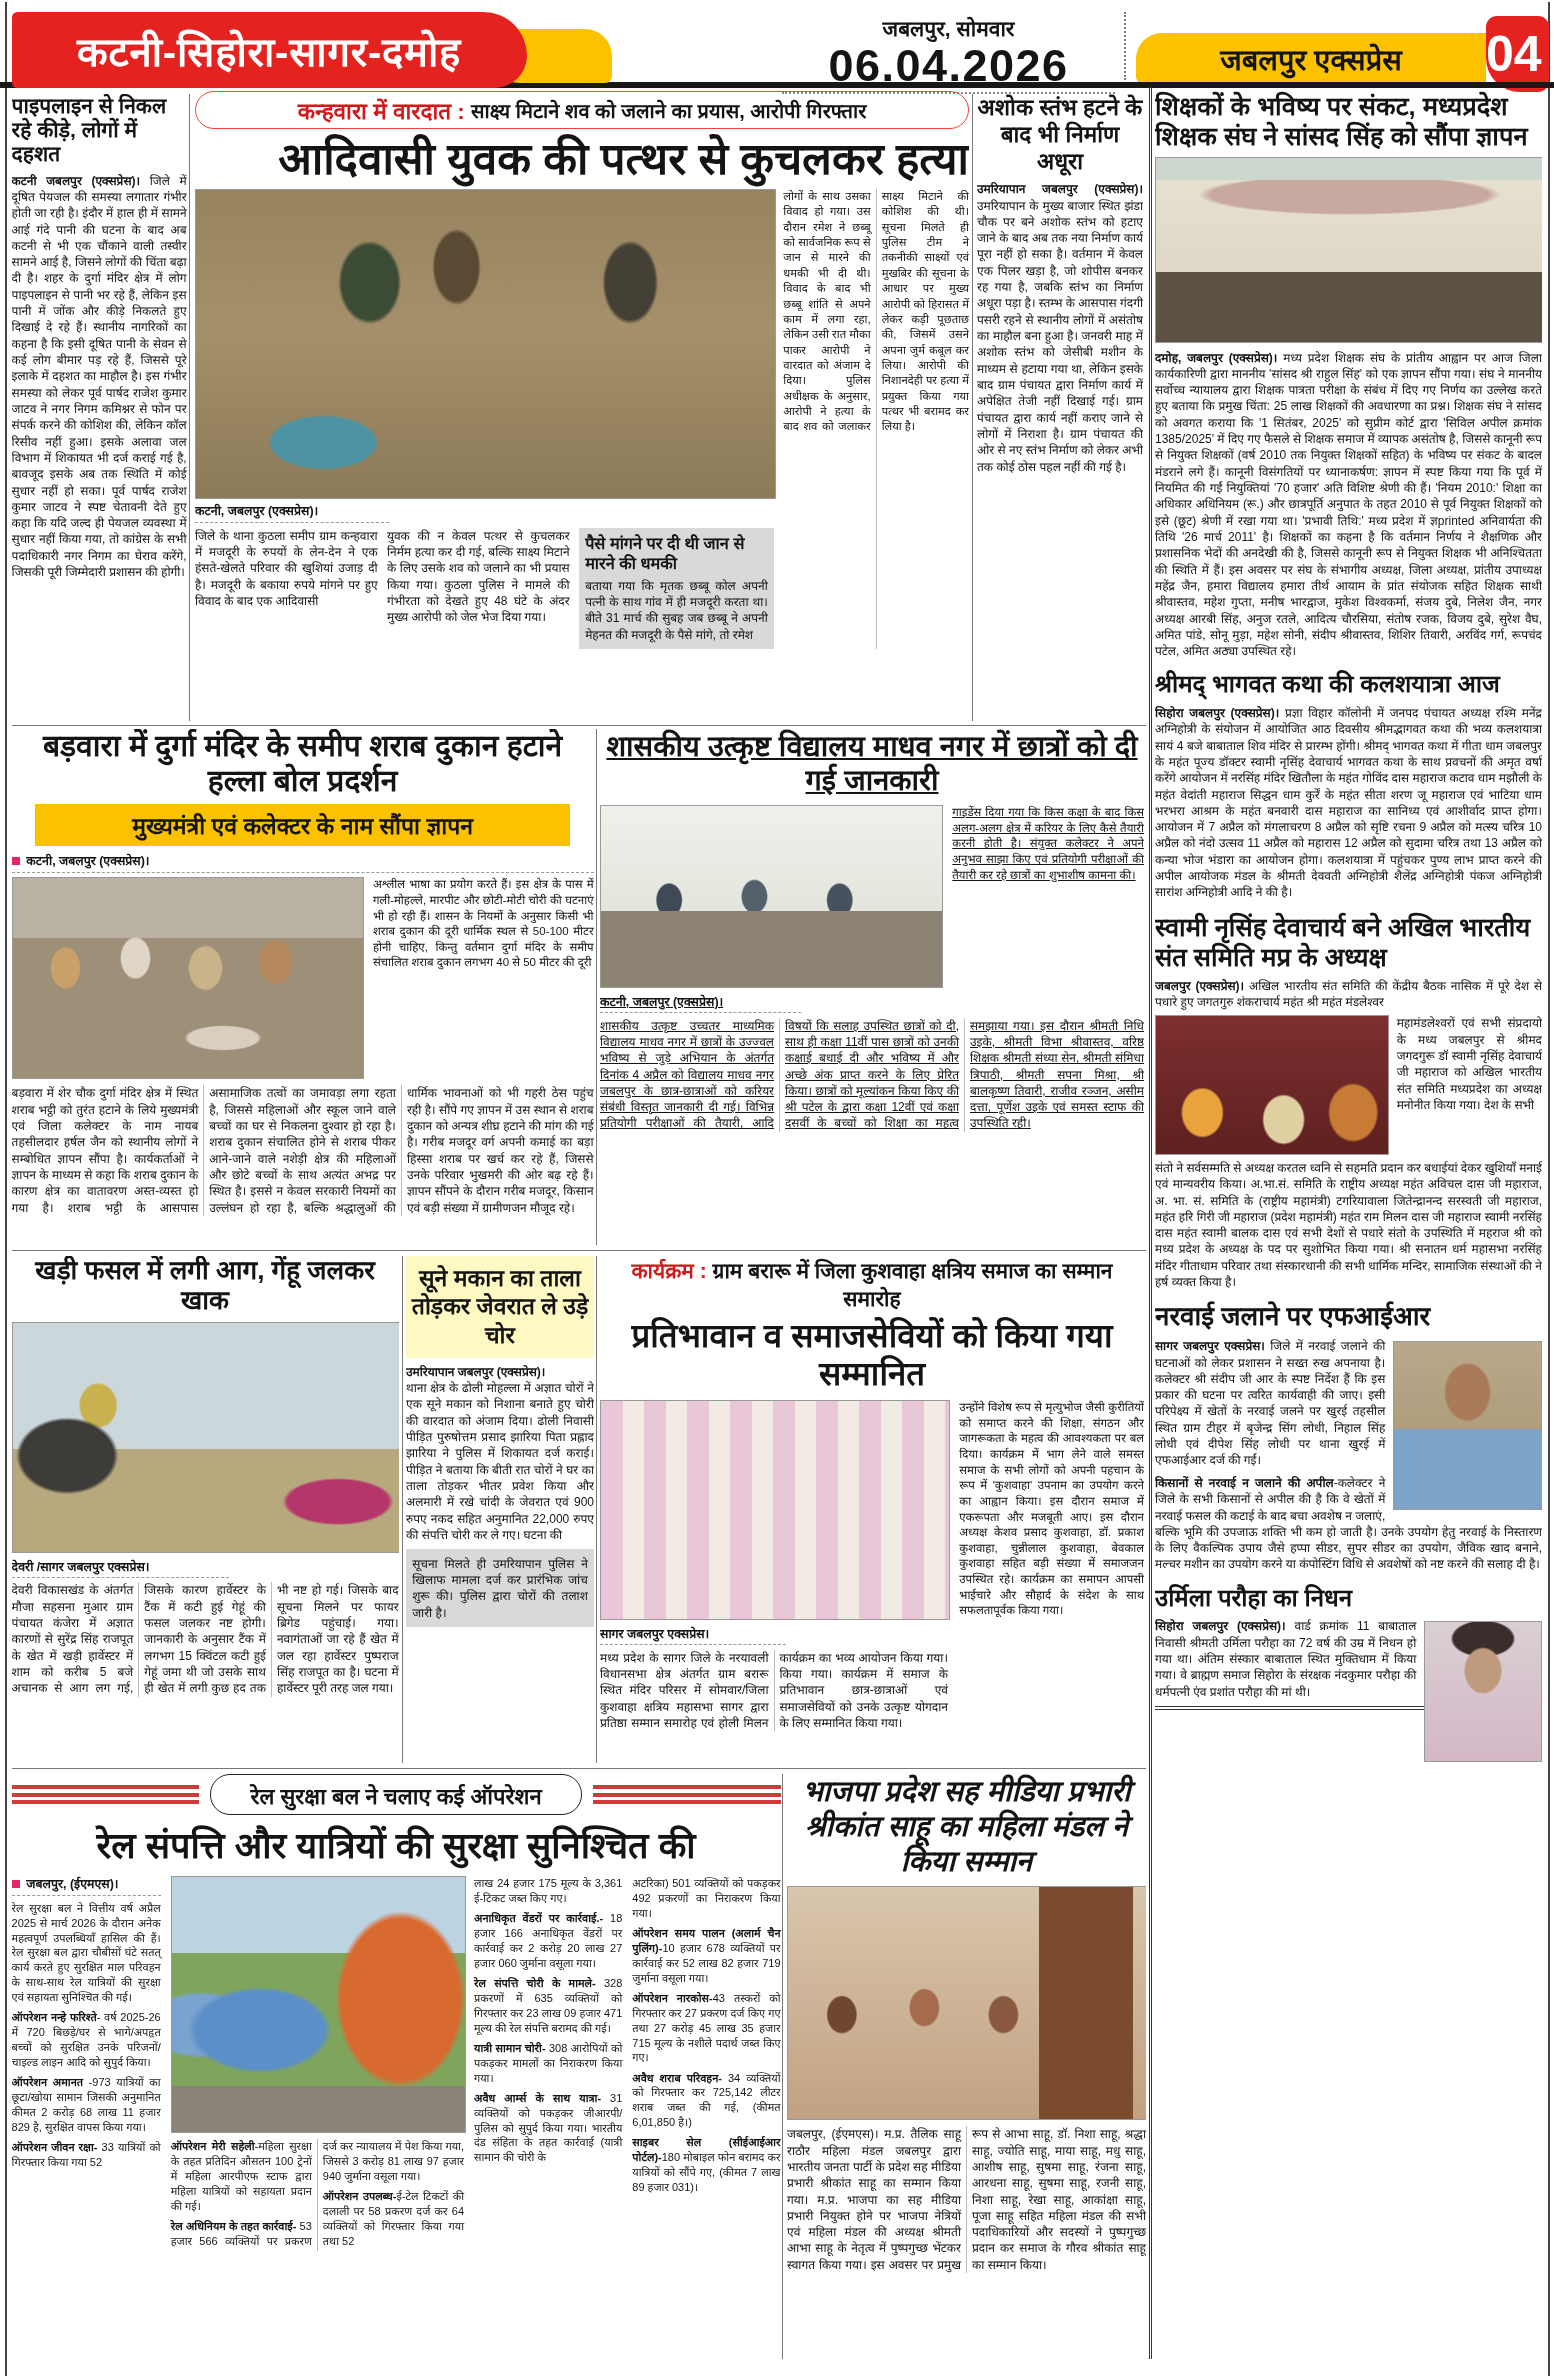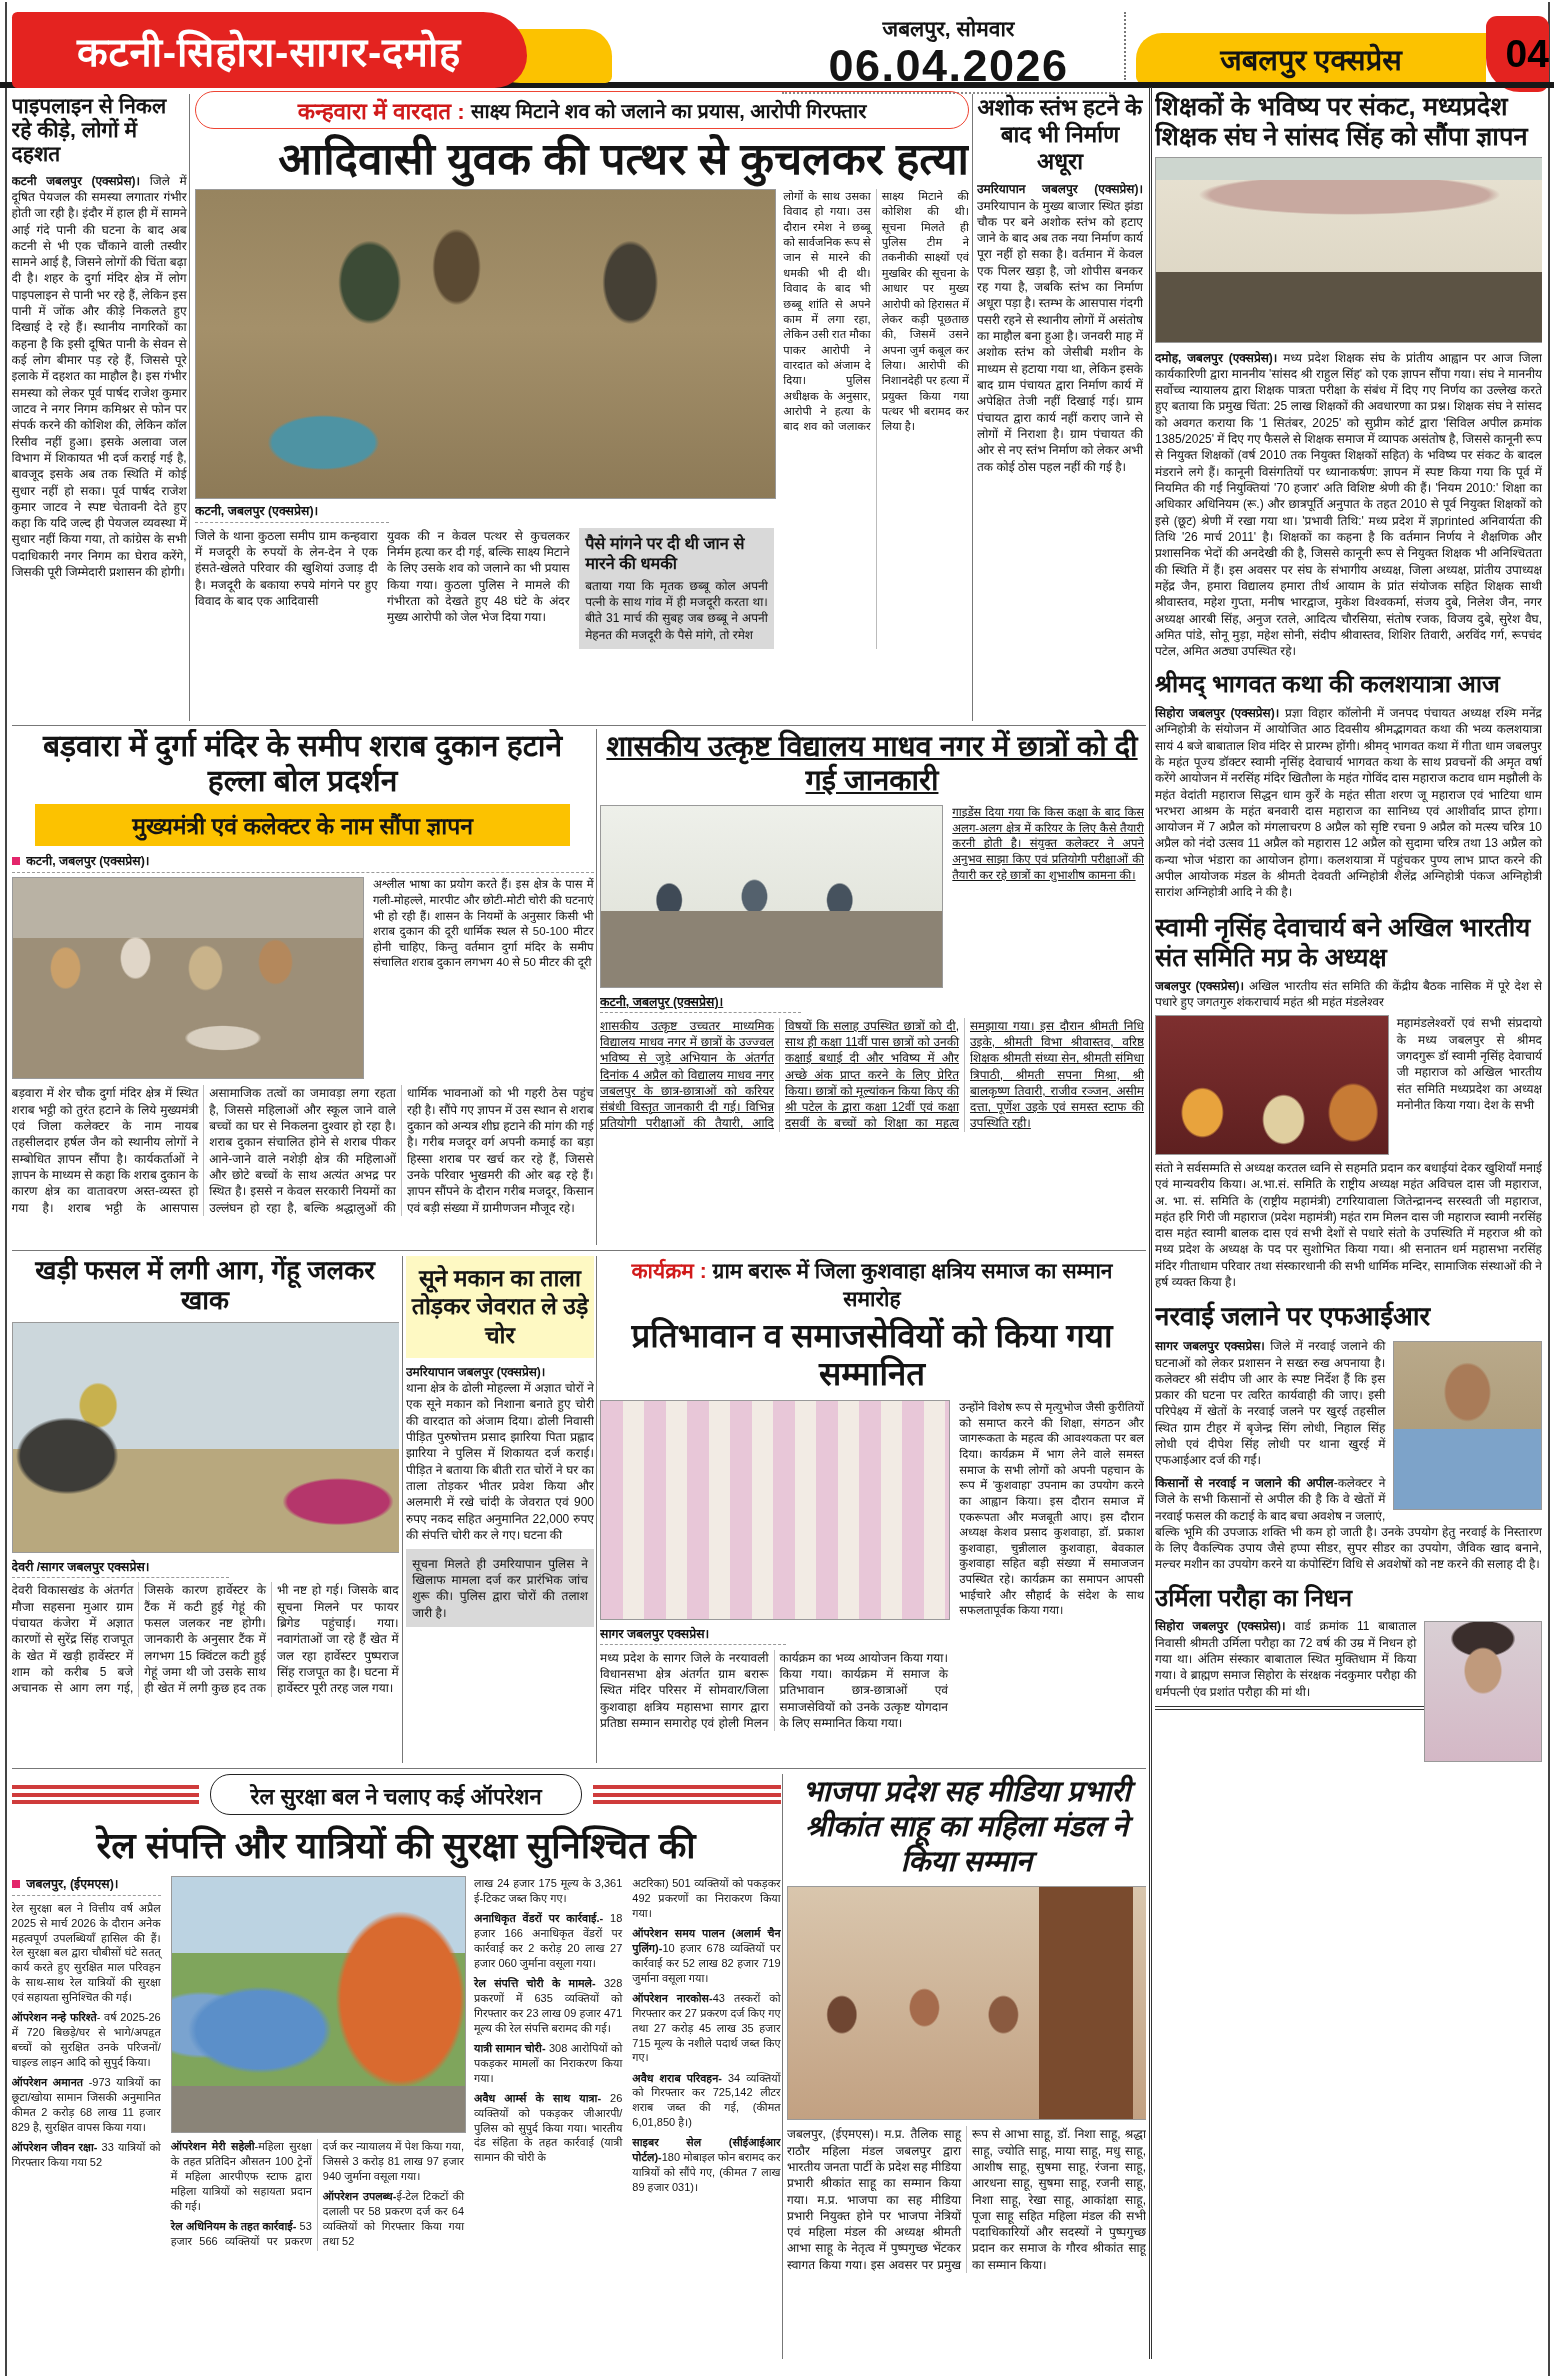--- a/index.html
+++ b/index.html
@@ -16,21 +16,21 @@
       border-radius:15.5px 31px 7.7px 46px;z-index:1;}
   .black-rule{position:absolute;left:0;top:82px;width:1555px;height:6.2px;background:#181818;}
   .date-block{position:absolute;left:782px;top:14px;width:333px;text-align:center;}
   .date-day{font-size:21px;font-weight:800;}
   .date-num{font-size:45px;font-weight:800;letter-spacing:1.5px;line-height:1.05;border-bottom:2.3px dotted #888;padding-bottom:3.1px;}
   .hdr-dotline{position:absolute;left:1124px;top:12.4px;height:68px;border-left:2.3px dotted #777;}
   .paper-band{position:absolute;left:1136px;top:33px;width:350px;height:50px;background:#fcc200;
       border-radius:26px 0 0 6.2px;display:flex;align-items:center;justify-content:center;}
   .paper-band span{font-size:29px;font-weight:800;}
   .page-num{position:absolute;left:1486px;top:15.5px;width:63px;height:76px;background:#e42320;border-radius:11px 11px 11px 34px;
-      display:flex;align-items:center;justify-content:flex-end;color:#000000;font-size:39px;font-weight:800;}
+      display:flex;align-items:center;justify-content:flex-start;color:#ffffff;font-size:50px;font-weight:800;}
   
   .byline{font-weight:bold;font-size:12.4px;border-bottom:1.5px dashed #999;padding-bottom:2.3px;margin-bottom:4.6px;}
   .byline .sq{display:inline-block;width:8.5px;height:8.5px;background:#e3256b;margin-right:6.2px;}
   .bodytxt{font-size:12px;line-height:1.36;text-align:justify;}
   .cols2{columns:2;column-gap:11px;column-rule:0.8px solid #bbb;}
   .cols3{columns:3;column-gap:11px;column-rule:0.8px solid #bbb;}
   .photo{position:relative;width:100%;border:0.8px solid #999;}
   .vdiv{position:absolute;border-left:0.8px solid #777;}
   .vdiv.double{border-left:3.1px double #333;}
   .hdiv{position:absolute;border-top:0.8px solid #777;}
@@ -359,21 +359,21 @@
             <p><span></span><b>ऑपरेशन मेरी सहेली</b><span>-महिला सुरक्षा के तहत प्रतिदिन औसतन 100 ट्रेनों में महिला आरपीएफ स्टाफ द्वारा महिला यात्रियों को सहायता प्रदान की गई।</span></p>
             <p><span></span><b>रेल अधिनियम के तहत कार्रवाई-</b><span> 53 हजार 566 व्यक्तियों पर प्रकरण दर्ज कर न्यायालय में पेश किया गया, जिससे 3 करोड़ 81 लाख 97 हजार 940 जुर्माना वसूला गया।</span></p>
             <p><span></span><b>ऑपरेशन उपलब्ध-</b><span>ई-टेल टिकटों की दलाली पर 58 प्रकरण दर्ज कर 64 व्यक्तियों को गिरफ्तार किया गया तथा 52</span></p>
           </div>
       </div>
       <div class="rail-c rail-c45">
           <p><span>लाख 24 हजार 175 मूल्य के 3,361 ई-टिकट जब्त किए गए।</span></p>
           <p><span></span><b>अनाधिकृत वेंडरों पर कार्रवाई.-</b><span> 18 हजार 166 अनाधिकृत वेंडरों पर कार्रवाई कर 2 करोड़ 20 लाख 27 हजार 060 जुर्माना वसूला गया।</span></p>
           <p><span></span><b>रेल संपत्ति चोरी के मामले-</b><span> 328 प्रकरणों में 635 व्यक्तियों को गिरफ्तार कर 23 लाख 09 हजार 471 मूल्य की रेल संपत्ति बरामद की गई।</span></p>
           <p><span></span><b>यात्री सामान चोरी-</b><span> 308 आरोपियों को पकड़कर मामलों का निराकरण किया गया।</span></p>
-          <p><span></span><b>अवैध आर्म्स के साथ यात्रा-</b><span> 26 व्यक्तियों को पकड़कर जीआरपी/पुलिस को सुपुर्द किया गया। भारतीय दंड संहिता के तहत कार्रवाई (यात्री सामान की चोरी के</span></p>
+          <p><span></span><b>अवैध आर्म्स के साथ यात्रा-</b><span> 31 व्यक्तियों को पकड़कर जीआरपी/पुलिस को सुपुर्द किया गया। भारतीय दंड संहिता के तहत कार्रवाई (यात्री सामान की चोरी के</span></p>
         </div>
       <div class="rail-c rail-c45">
           <p><span>अटरिका) 501 व्यक्तियों को पकड़कर 492 प्रकरणों का निराकरण किया गया।</span></p>
           <p><span></span><b>ऑपरेशन समय पालन (अलार्म चैन पुलिंग)-</b><span>10 हजार 678 व्यक्तियों पर कार्रवाई कर 52 लाख 82 हजार 719 जुर्माना वसूला गया।</span></p>
           <p><span></span><b>ऑपरेशन नारकोस-</b><span>43 तस्करों को गिरफ्तार कर 27 प्रकरण दर्ज किए गए तथा 27 करोड़ 45 लाख 35 हजार 715 मूल्य के नशीले पदार्थ जब्त किए गए।</span></p>
           <p><span></span><b>अवैध शराब परिवहन-</b><span> 34 व्यक्तियों को गिरफ्तार कर 725,142 लीटर शराब जब्त की गई, (कीमत 6,01,850 है।)</span></p>
           <p><span></span><b>साइबर सेल (सीईआईआर पोर्टल)-</b><span>180 मोबाइल फोन बरामद कर यात्रियों को सौंपे गए, (कीमत 7 लाख 89 हजार 031)।</span></p>
         </div>
     </div>
   </div>

